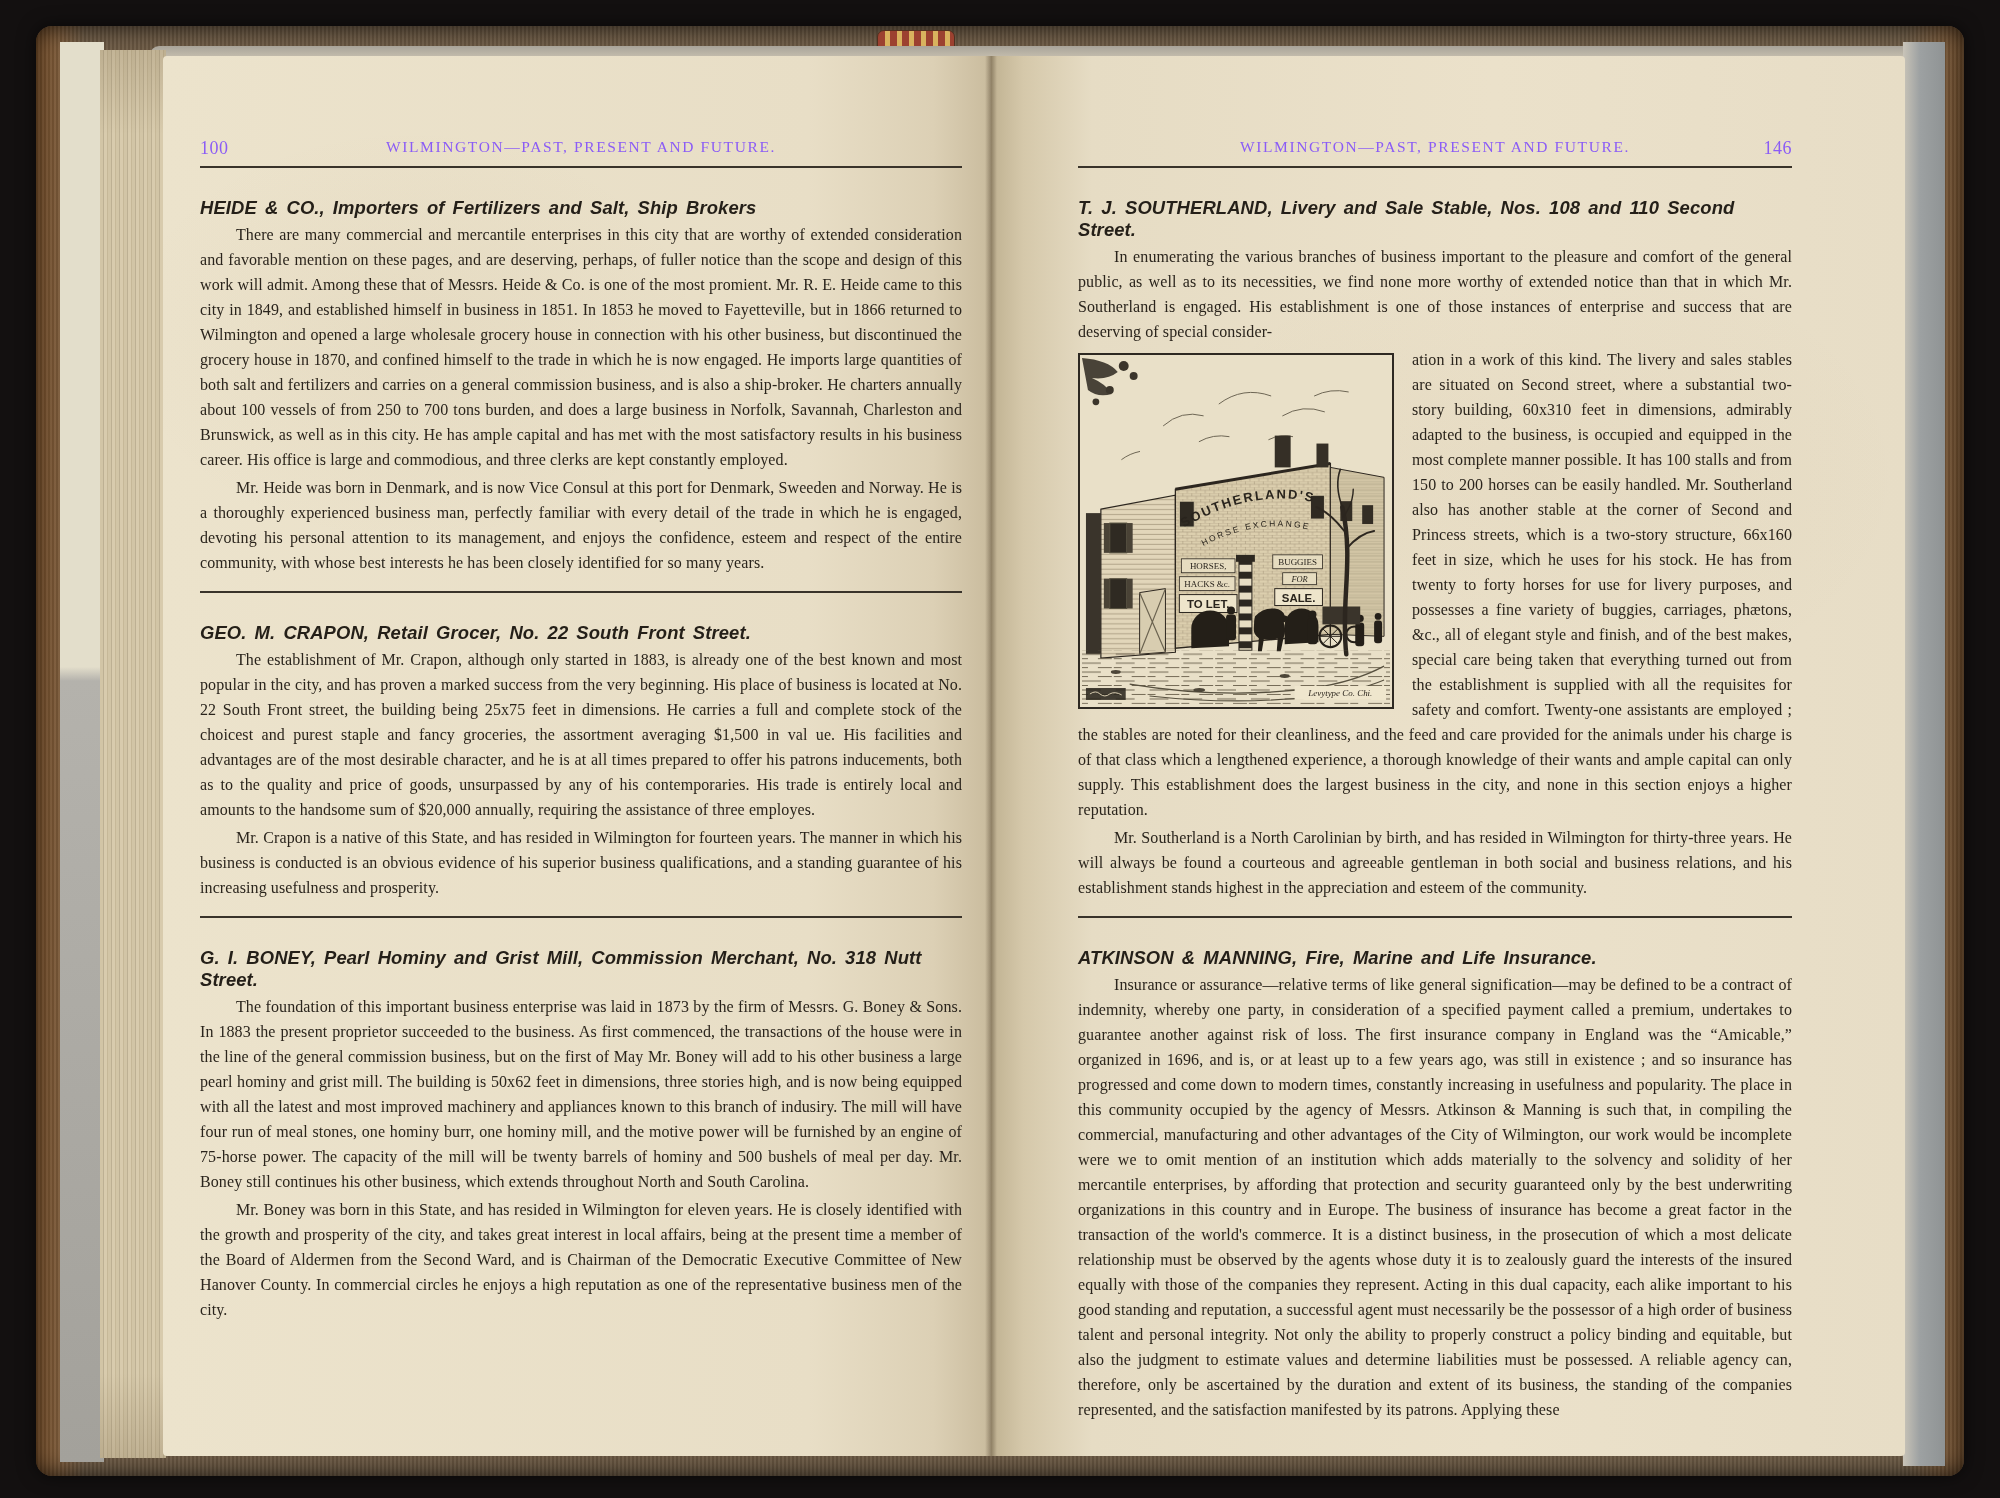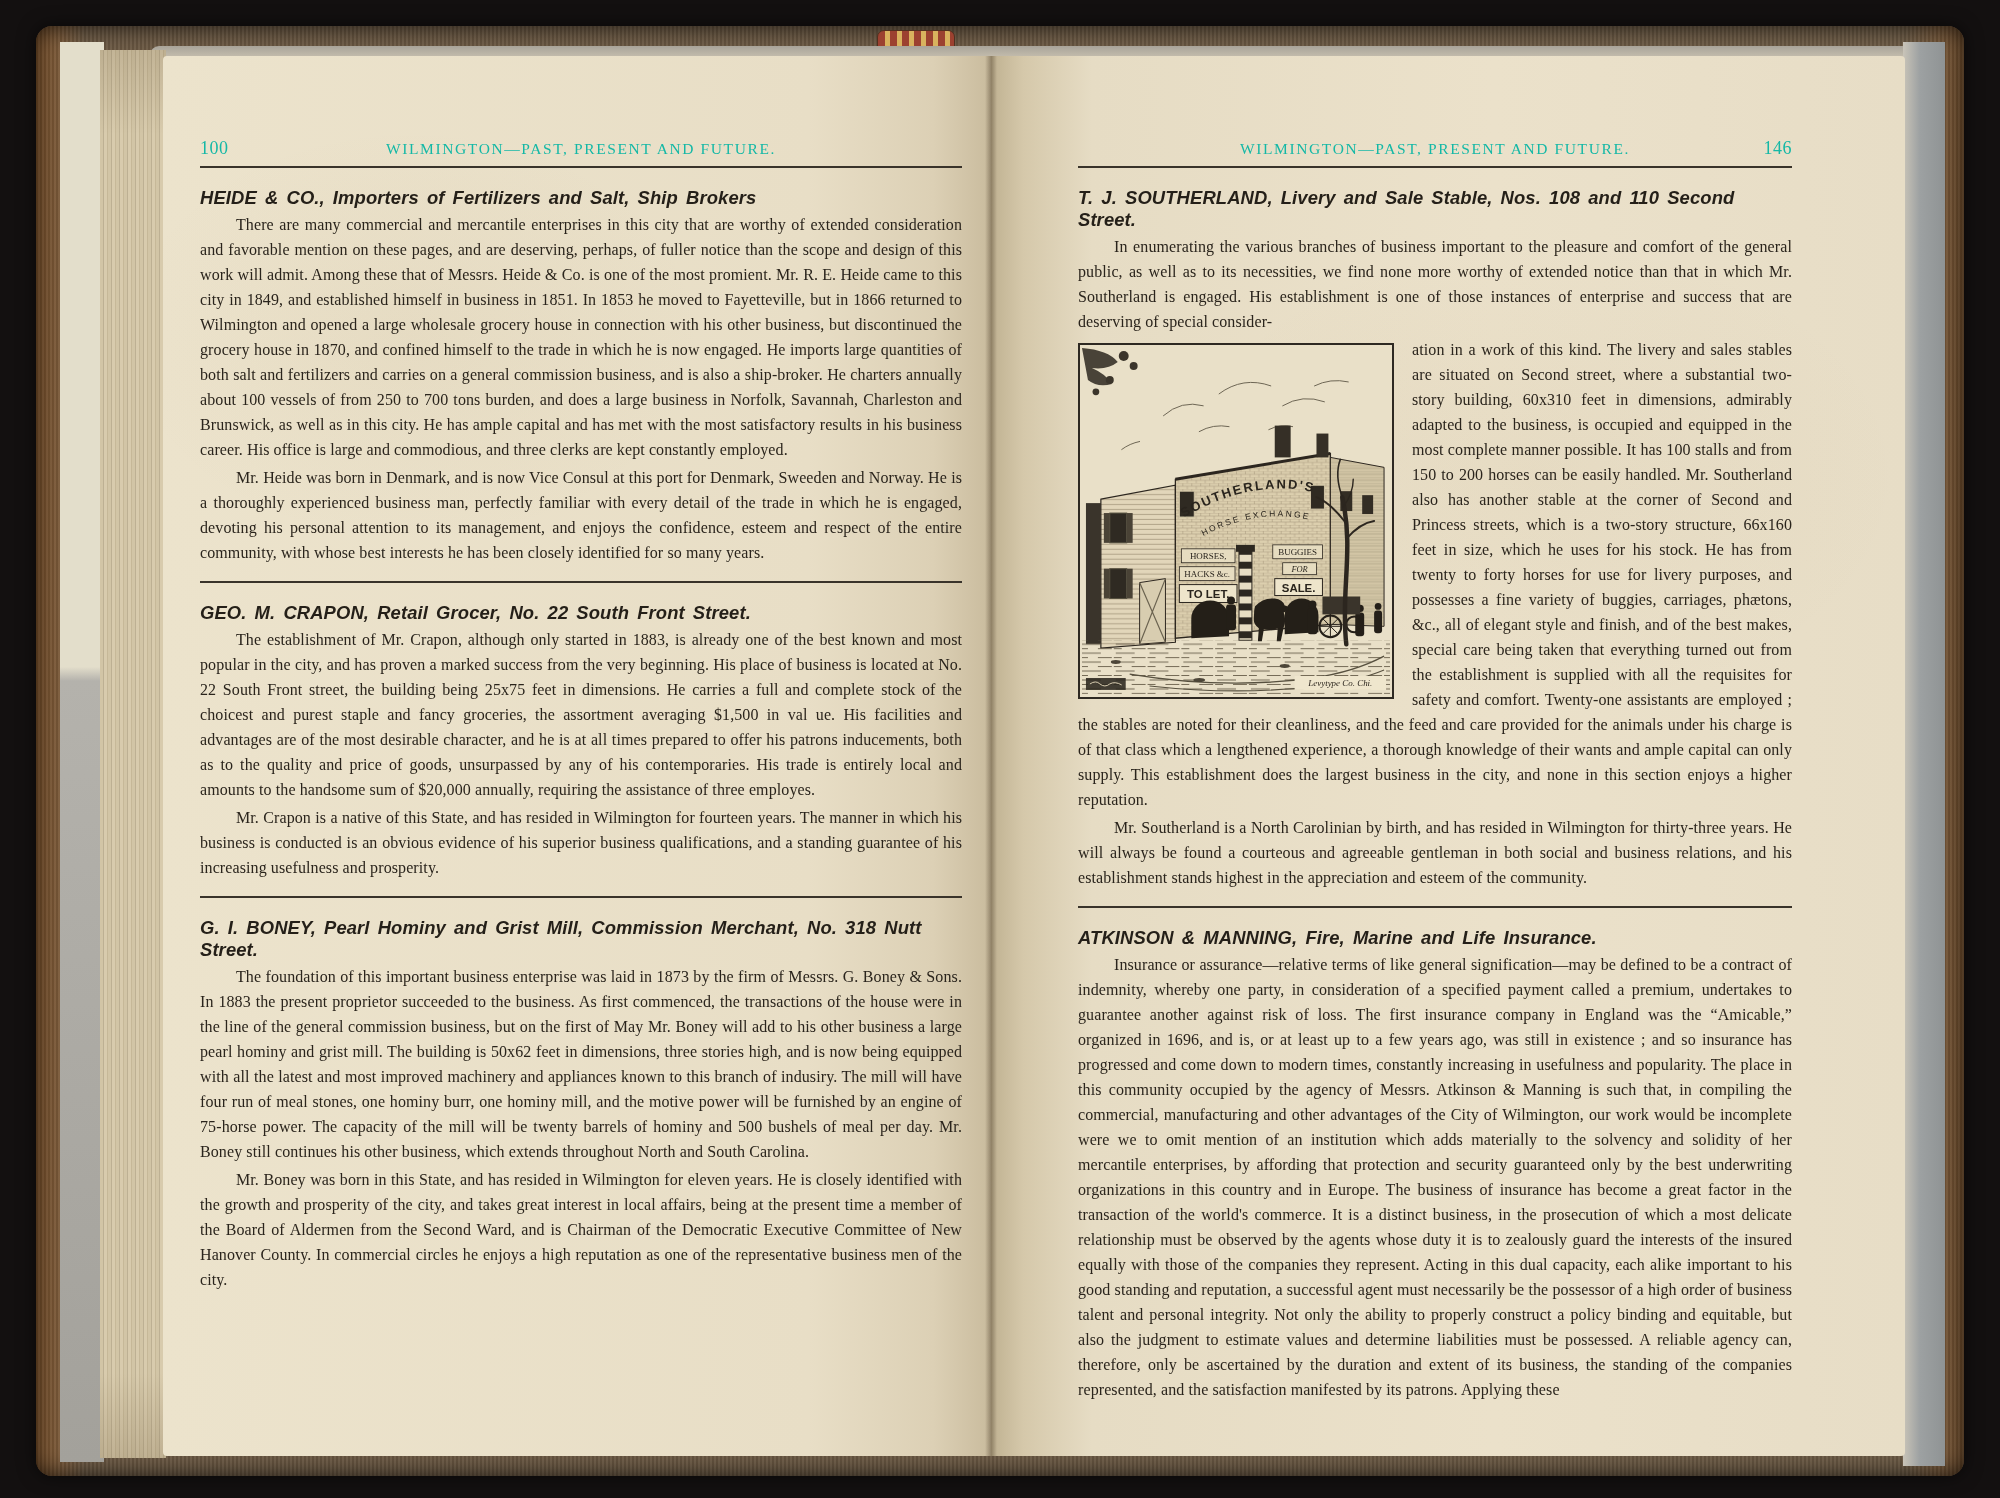--- a/index.html
+++ b/index.html
@@ -38,28 +38,28 @@
       radial-gradient(520px 340px at 60% 30%, rgba(140,110,60,.05), rgba(0,0,0,0) 70%),
       linear-gradient(90deg,#bfb191 0%,#d5c8aa 3.5%,#e6dcc4 11%,#ebe1ca 55%,#e7ddc6 100%);}
   .gutter-line{position:absolute;left:985px;top:56px;width:12px;height:1400px;
     background:linear-gradient(90deg,rgba(60,45,25,0),rgba(60,45,25,.38) 50%,rgba(60,45,25,0));}
 
   
   .textblock{position:absolute;top:138px;color:#2a241c;}
   .tb-left{left:200px;width:762px;}
   .tb-right{left:1078px;width:714px;}
 
-  .pagehead{display:flex;align-items:center;font-size:16.5px;
-    letter-spacing:1.6px;color:#14b8a6;font-variant:normal;}
+  .pagehead{display:flex;align-items:flex-start;font-size:16.5px;
+    letter-spacing:1.6px;color:#8b5cf6;font-variant:normal;}
   .pagehead .num{width:70px;font-size:18px;letter-spacing:.5px;}
   .pagehead .num.right{text-align:right;}
   .pagehead .title{flex:1;text-align:center;font-size:15.5px;}
   .headrule{border:0;border-top:2px solid #39332a;margin:7px 0 0;}
 
-  .sec{margin-top:19px;}
+  .sec{margin-top:29px;}
   .sec-rule{border:0;border-top:2px solid #39332a;margin:16px 0 0;clear:both;}
   .sec-head{font-family:"Liberation Sans", sans-serif;font-weight:700;font-style:italic;
     font-size:19px;letter-spacing:.1px;word-spacing:3px;color:#241f18;
     margin:13px 0 3px;transform:scaleX(.97);transform-origin:left;}
   .sec-sub{font-style:italic;font-size:16.5px;text-align:right;margin:1px 6px 5px 0;
     letter-spacing:.3px;}
   .para{font-size:16px;line-height:25px;text-align:justify;text-indent:36px;
     margin:3px 0 0;letter-spacing:.1px;}
   .para.noindent{text-indent:0;}
 

